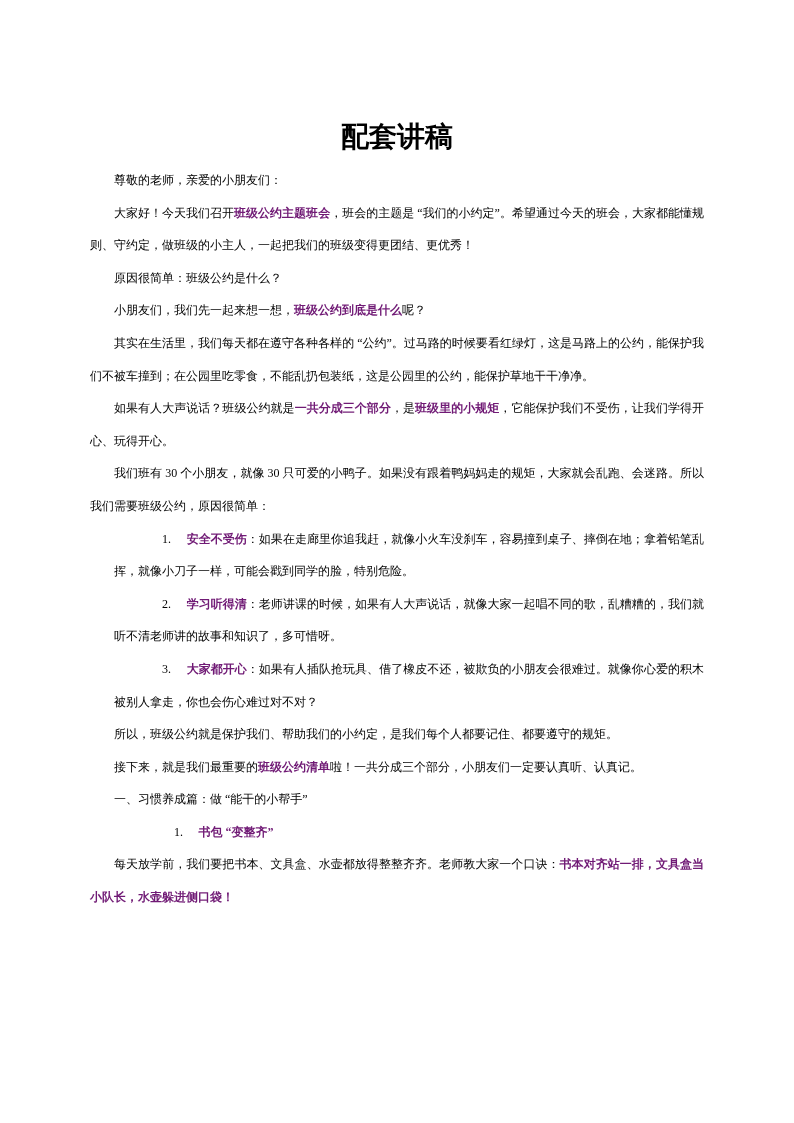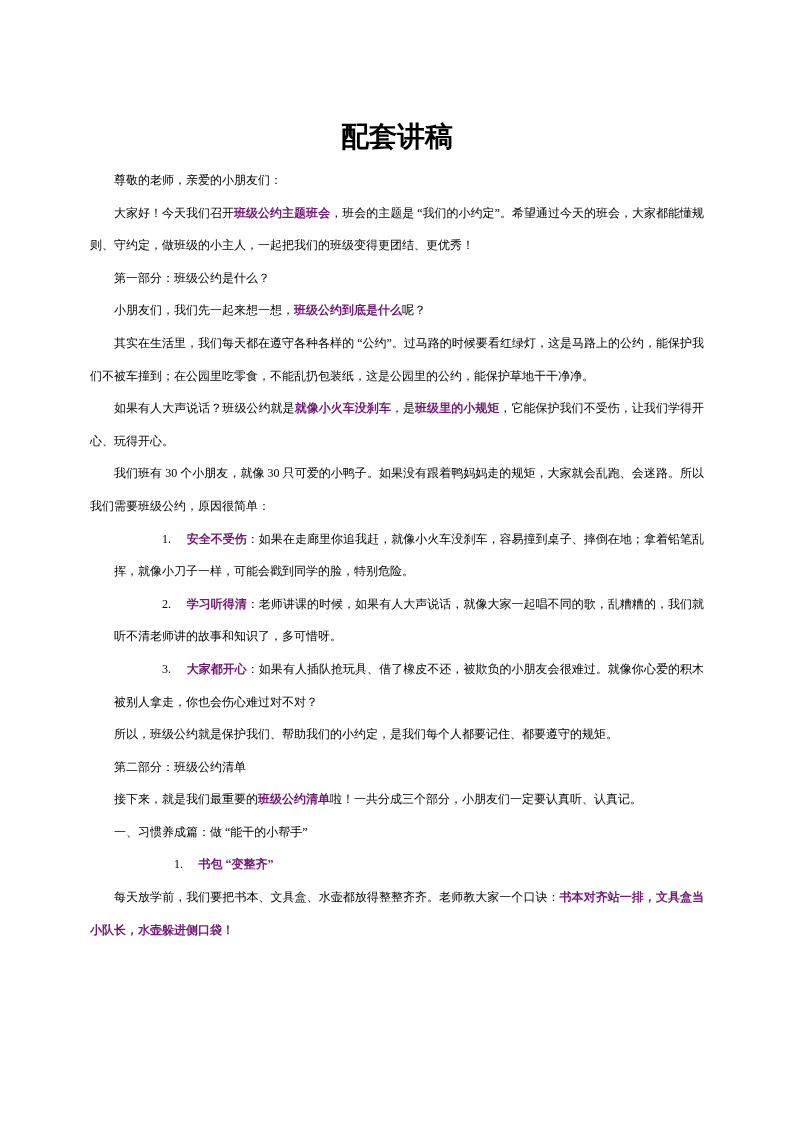--- a/index.html
+++ b/index.html
@@ -55,39 +55,38 @@
 
 <div class="page">
   <div class="content">
 
     <h1 class="doc-title">配套讲稿</h1>
 
     <p class="para"><span>尊敬的老师，亲爱的小朋友们：</span></p>
 
     <p class="para"><span>大家好！今天我们召开</span><span class="em">班级公约主题班会</span><span>，班会的主题是 “我们的小约定”。希望通过今天的班会，大家都能懂规则、守约定，做班级的小主人，一起把我们的班级变得更团结、更优秀！</span></p>
 
-    <p class="para"><span>第一部分：班级公约是什么？</span></p>
+    <p class="para"><span>原因很简单：班级公约是什么？</span></p>
 
     <p class="para"><span>小朋友们，我们先一起来想一想，</span><span class="em">班级公约到底是什么</span><span>呢？</span></p>
 
     <p class="para"><span>其实在生活里，我们每天都在遵守各种各样的 “公约”。过马路的时候要看红绿灯，这是马路上的公约，能保护我们不被车撞到；在公园里吃零食，不能乱扔包装纸，这是公园里的公约，能保护草地干干净净。</span></p>
 
-    <p class="para"><span>如果有人大声说话？班级公约就是</span><span class="em">就像小火车没刹车</span><span>，是</span><span class="em">班级里的小规矩</span><span>，它能保护我们不受伤，让我们学得开心、玩得开心。</span></p>
+    <p class="para"><span>如果有人大声说话？班级公约就是</span><span class="em">一共分成三个部分</span><span>，是</span><span class="em">班级里的小规矩</span><span>，它能保护我们不受伤，让我们学得开心、玩得开心。</span></p>
 
     <p class="para"><span>我们班有 30 个小朋友，就像 30 只可爱的小鸭子。如果没有跟着鸭妈妈走的规矩，大家就会乱跑、会迷路。所以我们需要班级公约，原因很简单：</span></p>
 
     <p class="para list-item"><span class="num">1.</span><span class="em">安全不受伤</span><span>：如果在走廊里你追我赶，就像小火车没刹车，容易撞到桌子、摔倒在地；拿着铅笔乱挥，就像小刀子一样，可能会戳到同学的脸，特别危险。</span></p>
 
     <p class="para list-item"><span class="num">2.</span><span class="em">学习听得清</span><span>：老师讲课的时候，如果有人大声说话，就像大家一起唱不同的歌，乱糟糟的，我们就听不清老师讲的故事和知识了，多可惜呀。</span></p>
 
     <p class="para list-item"><span class="num">3.</span><span class="em">大家都开心</span><span>：如果有人插队抢玩具、借了橡皮不还，被欺负的小朋友会很难过。就像你心爱的积木被别人拿走，你也会伤心难过对不对？</span></p>
 
     <p class="para"><span>所以，班级公约就是保护我们、帮助我们的小约定，是我们每个人都要记住、都要遵守的规矩。</span></p>
 
-    <p class="para"><span>第二部分：班级公约清单</span></p>
 
     <p class="para"><span>接下来，就是我们最重要的</span><span class="em">班级公约清单</span><span>啦！一共分成三个部分，小朋友们一定要认真听、认真记。</span></p>
 
     <p class="para"><span>一、习惯养成篇：做 “能干的小帮手”</span></p>
 
     <p class="para list-item-sub"><span class="num">1.</span><span class="em">书包 “变整齐”</span></p>
 
     <p class="para"><span>每天放学前，我们要把书本、文具盒、水壶都放得整整齐齐。老师教大家一个口诀：</span><span class="em">书本对齐站一排，文具盒当小队长，水壶躲进侧口袋！</span></p>
 
   </div>

